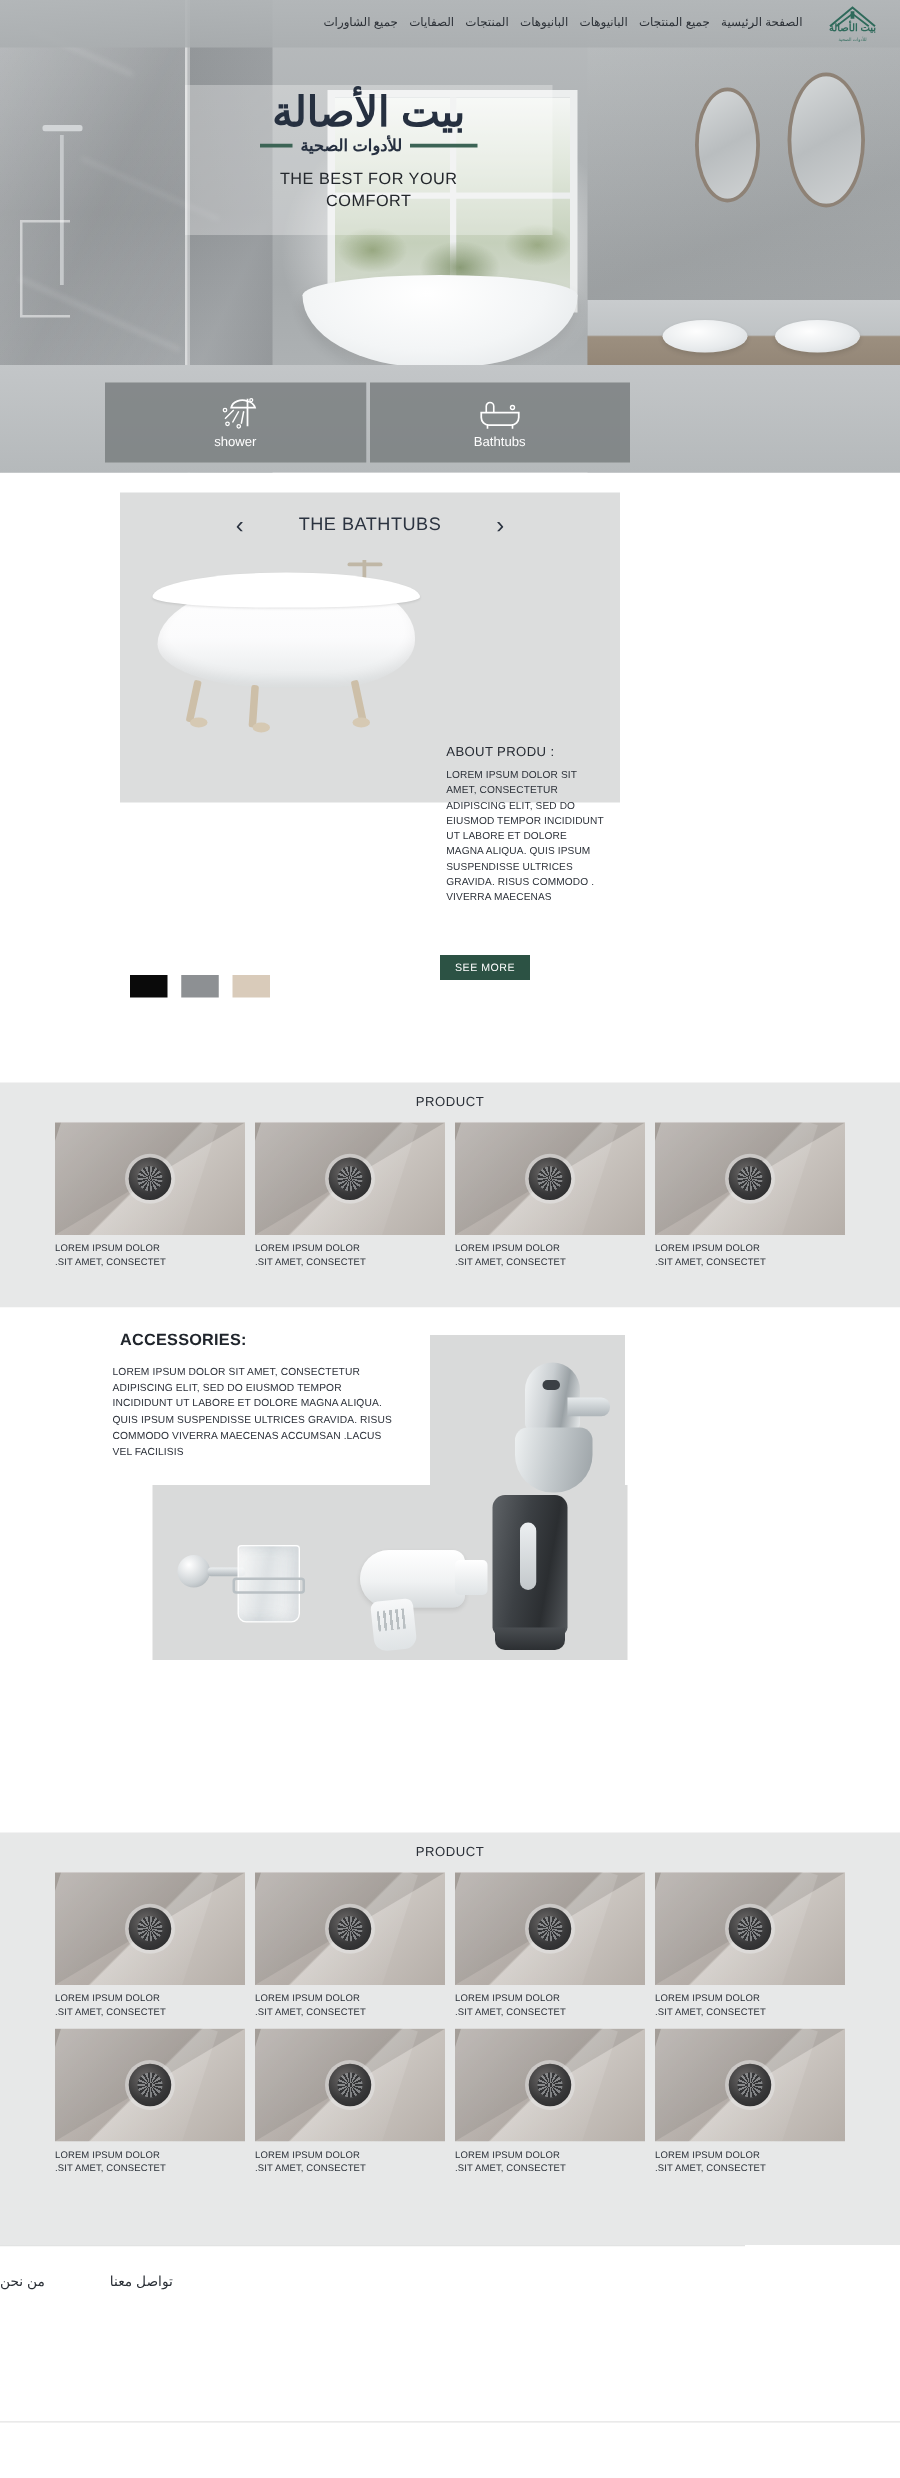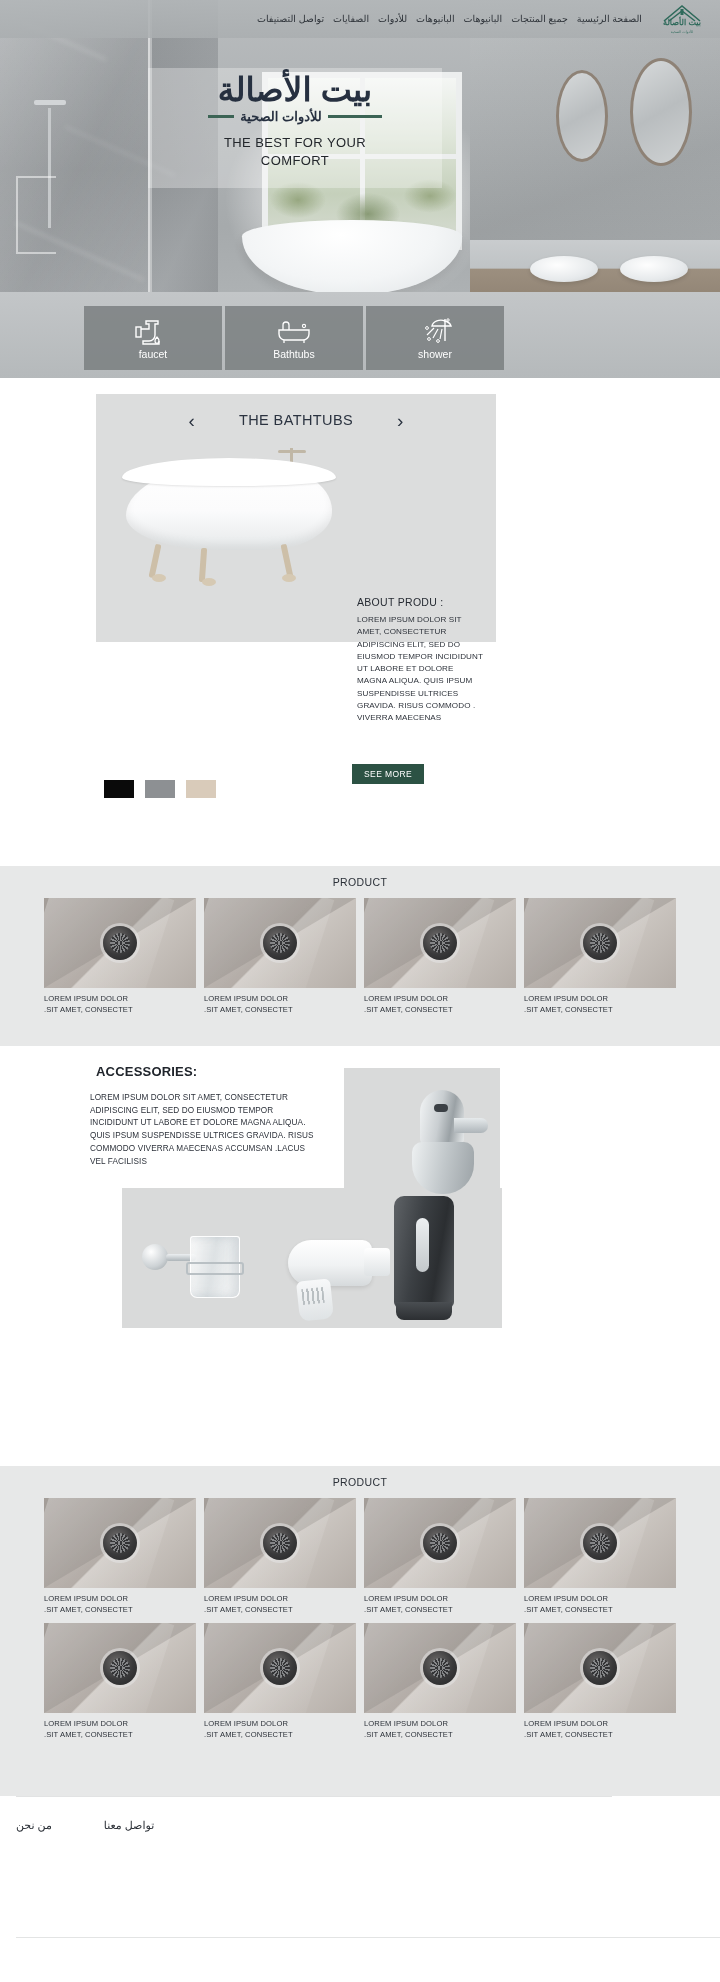--- a/index.html
+++ b/index.html
@@ -391,21 +391,21 @@
     position: absolute; left: 30px; top: 22px; width: 13px; height: 54px;
     background: linear-gradient(180deg, #eceff1, #c3c8cb); border-radius: 7px;
   }
   .dp-lever {
     position: absolute; left: 10px; top: 106px; width: 56px; height: 18px;
     background: linear-gradient(180deg, #4a4e52, #2c2f32); border-radius: 0 0 8px 8px;
   }
 
   
   .footer {
-    position: absolute; left: 16px; width: 596px; background: #ffffff;
+    position: absolute; left: 0; width: 596px; background: #ffffff;
     border-top: 1px solid #e2e3e3;
   }
   .footer-links {
     display: flex; flex-direction: row-reverse; justify-content: flex-start;
     gap: 52px; padding: 22px 216px 0 0; direction: rtl;
   }
   .footer-link { font-size: 11px; color: #2a2f36; cursor: pointer; }
   .footer-rule {
     position: absolute; left: 0; bottom: 44px; width: 720px; height: 1px; background: #e3e4e4;
   }
@@ -437,23 +437,23 @@
   <div class="greens"></div>
   <div class="tub"></div>
   <div class="hero-floor"></div>
 
   <div class="nav">
     <div class="nav-links">
       <div class="nav-link">الصفحة الرئيسية</div>
       <div class="nav-link">جميع المنتجات</div>
       <div class="nav-link">البانيوهات</div>
       <div class="nav-link">البانيوهات</div>
-      <div class="nav-link">للأدوات</div>
+      <div class="nav-link">المنتجات</div>
       <div class="nav-link">الصفايات</div>
-      <div class="nav-link">تواصل التصنيفات</div>
+      <div class="nav-link">جميع الشاورات</div>
     </div>
     <div class="logo-mark">
       <svg class="logo-house" viewBox="0 0 44 19">
         <path d="M4 18 L22 3 L40 18" fill="none" stroke="#2f6a5b" stroke-width="1.6"></path>
         <path d="M9 18 L22 8 L35 18" fill="none" stroke="#2f6a5b" stroke-width="1.4"></path>
         <rect x="20.5" y="6" width="3" height="6" fill="#2f6a5b"></rect>
       </svg>
       <div class="logo-word">بيت الأصالة</div>
       <div class="logo-sub">للأدوات الصحية</div>
     </div>
@@ -470,47 +470,38 @@
     <div class="brand-en">
       <div>THE BEST FOR YOUR</div>
       <div>COMFORT</div>
     </div>
   </div>
 </div>
 
 <div class="cats">
   <div class="cat">
     <svg width="40" height="30" viewBox="0 0 40 30">
-      <rect x="3" y="11" width="5" height="10" fill="none" stroke="#fff" stroke-width="1.4"></rect>
-      <path d="M8 13 h8 v-5 h-3 v-3 h12 v3 h-3 v5" fill="none" stroke="#fff" stroke-width="1.4"></path>
-      <path d="M22 13 v6 a6 6 0 0 1 -6 6 h-6 v3 h16 v-3" fill="none" stroke="#fff" stroke-width="1.4"></path>
-      <path d="M26 25 c0 3 -4 3 -4 0 c0 -2 2 -4 2 -4 s2 2 2 4z" fill="none" stroke="#fff" stroke-width="1.2"></path>
-    </svg>
-    <div class="cat-label">faucet</div>
-  </div>
-  <div class="cat">
-    <svg width="40" height="30" viewBox="0 0 40 30">
-      <path d="M5 14 h30 v4 a6 6 0 0 1 -6 6 h-18 a6 6 0 0 1 -6 -6z" fill="none" stroke="#fff" stroke-width="1.4"></path>
-      <path d="M9 14 v-5 a3 3 0 0 1 6 0 v5" fill="none" stroke="#fff" stroke-width="1.3"></path>
-      <path d="M10 24 v3 M30 24 v3" stroke="#fff" stroke-width="1.3"></path>
-      <circle cx="30" cy="10" r="1.6" fill="none" stroke="#fff" stroke-width="1.1"></circle>
-    </svg>
-    <div class="cat-label">Bathtubs</div>
-  </div>
-  <div class="cat">
-    <svg width="40" height="30" viewBox="0 0 40 30">
       <path d="M30 3 v22" fill="none" stroke="#fff" stroke-width="1.4"></path>
       <path d="M30 5 a9 7 0 0 0 -13 5 h19 a9 7 0 0 0 -6 -5z" fill="none" stroke="#fff" stroke-width="1.4"></path>
       <path d="M19 12 l-7 7 M23 13 l-5 9 M27 13 l-2 10" stroke="#fff" stroke-width="1.2" fill="none"></path>
       <circle cx="12" cy="12" r="1.4" fill="none" stroke="#fff" stroke-width="1"></circle>
       <circle cx="14" cy="23" r="1.4" fill="none" stroke="#fff" stroke-width="1"></circle>
       <circle cx="23" cy="25" r="1.4" fill="none" stroke="#fff" stroke-width="1"></circle>
       <circle cx="33" cy="4" r="1.2" fill="none" stroke="#fff" stroke-width="1"></circle>
     </svg>
     <div class="cat-label">shower</div>
+  </div>
+  <div class="cat">
+    <svg width="40" height="30" viewBox="0 0 40 30">
+      <path d="M5 14 h30 v4 a6 6 0 0 1 -6 6 h-18 a6 6 0 0 1 -6 -6z" fill="none" stroke="#fff" stroke-width="1.4"></path>
+      <path d="M9 14 v-5 a3 3 0 0 1 6 0 v5" fill="none" stroke="#fff" stroke-width="1.3"></path>
+      <path d="M10 24 v3 M30 24 v3" stroke="#fff" stroke-width="1.3"></path>
+      <circle cx="30" cy="10" r="1.6" fill="none" stroke="#fff" stroke-width="1.1"></circle>
+    </svg>
+    <div class="cat-label">Bathtubs</div>
   </div>
 </div>
 
 <div class="showcase"></div>
 <div class="showcase-head">
   <div class="arrow">‹</div>
   <div class="showcase-title">THE BATHTUBS</div>
   <div class="arrow">›</div>
 </div>
 

